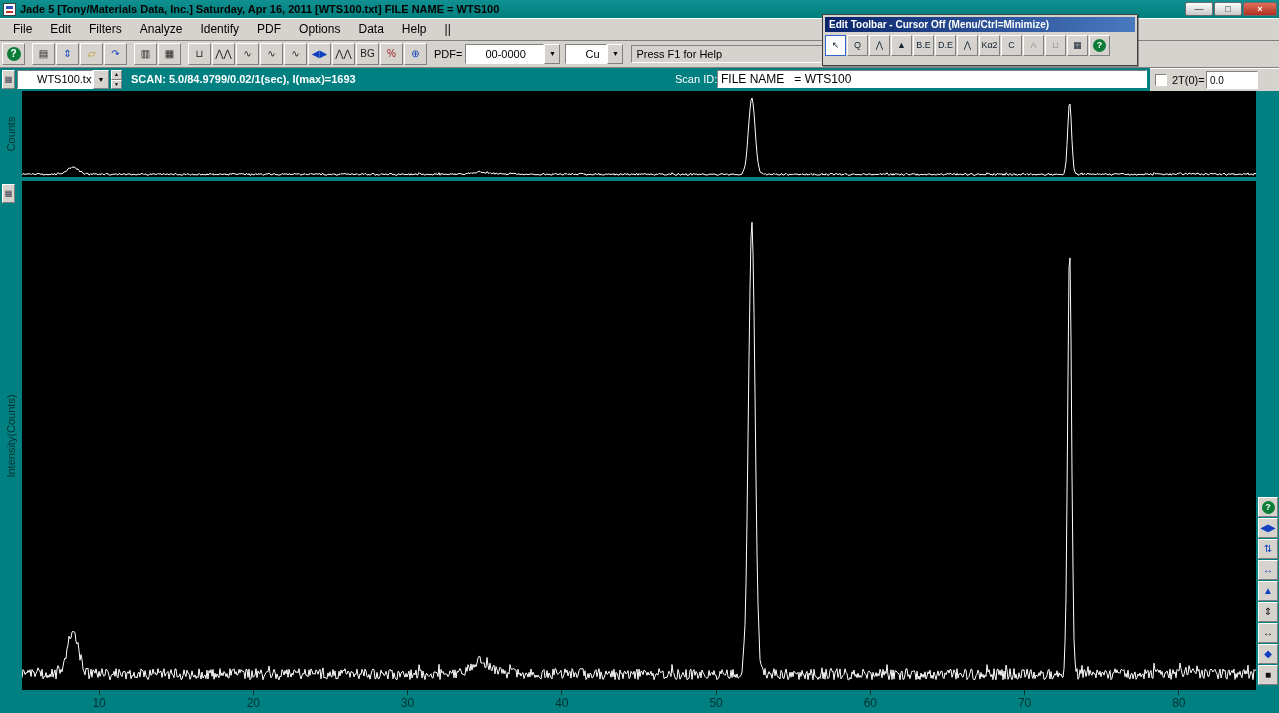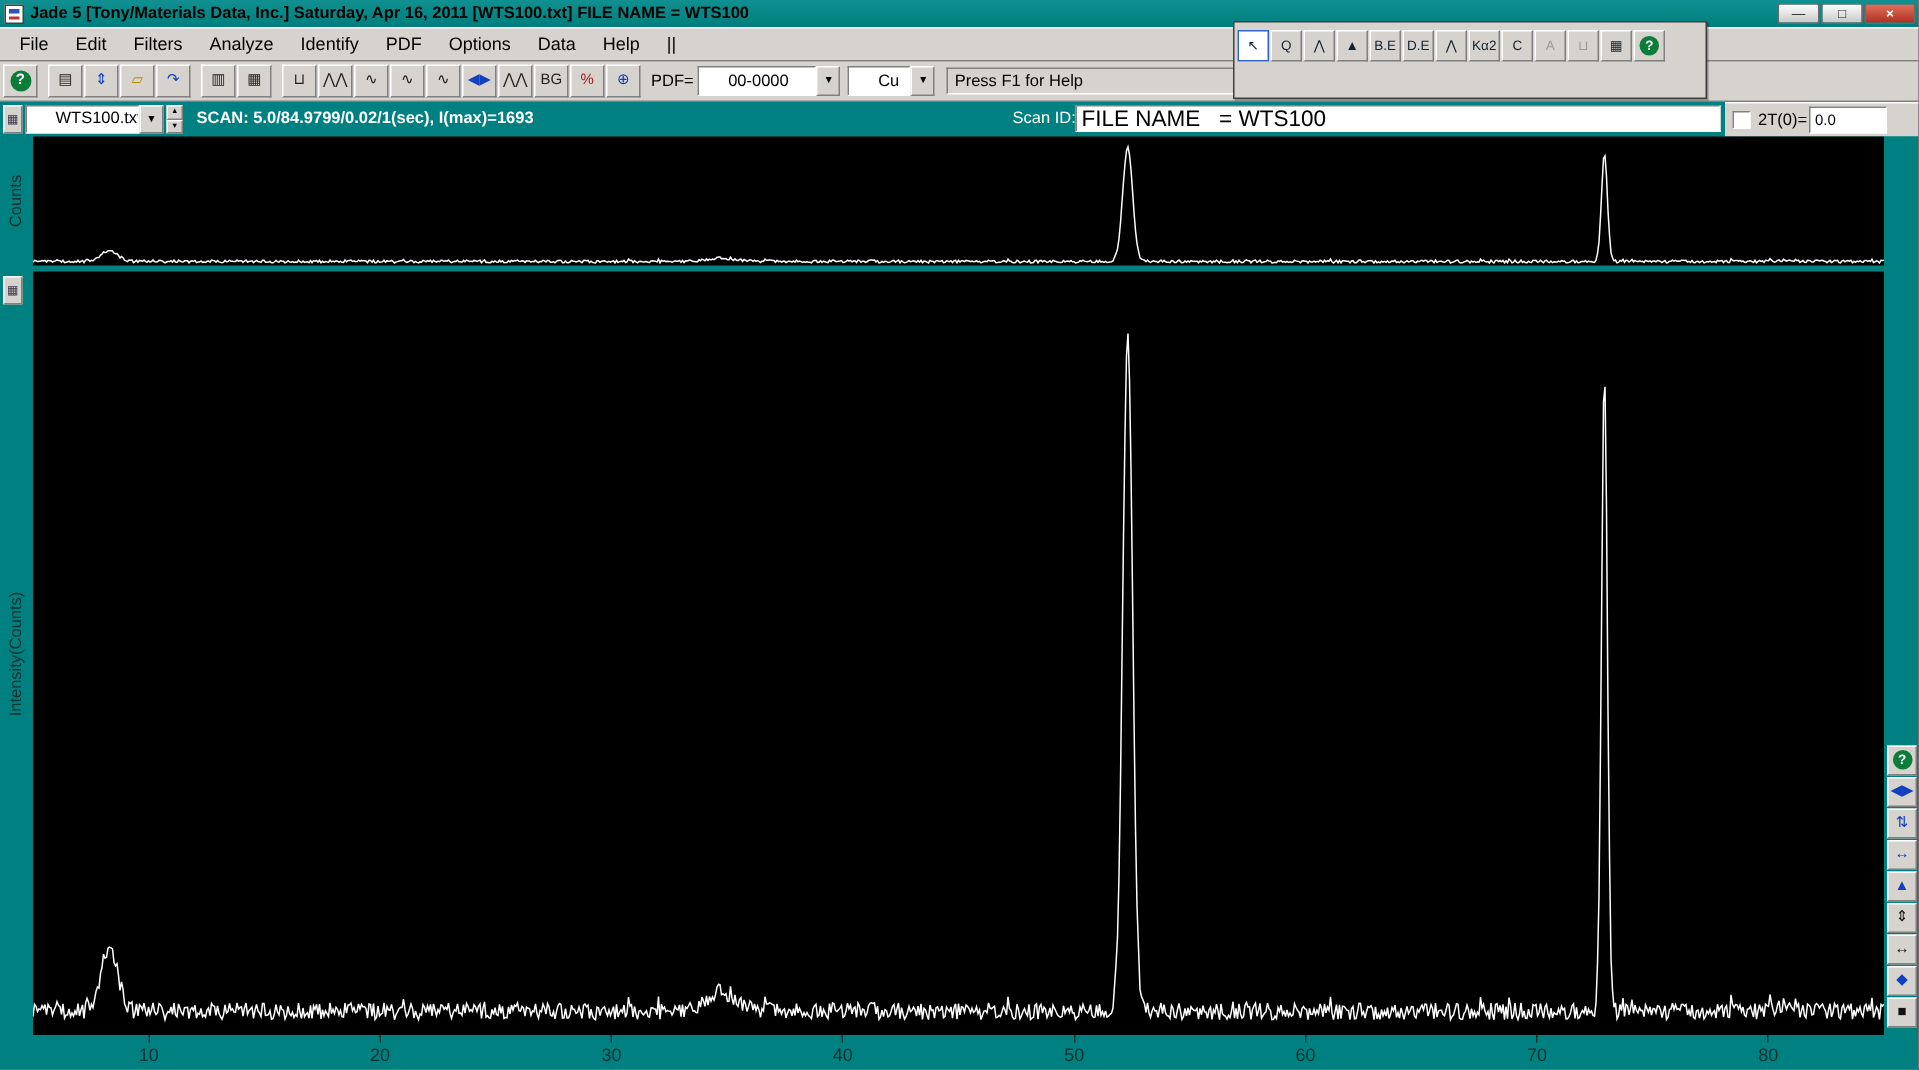--- a/index.html
+++ b/index.html
@@ -72,21 +72,21 @@
   .scan-combo .combo-field { width:76px; height:19px; line-height:17px; }
   .scan-combo .combo-arrow { height:19px; line-height:17px; }
   .spin { position:absolute; left:111px; top:2px; width:11px; height:19px; display:flex; flex-direction:column; }
   .spin div { flex:1; background:#d6d3ce; border:1px solid; border-color:#ffffff #808080 #808080 #ffffff;
               font-size:5px; line-height:7px; text-align:center; color:#000; }
   .scan-info { position:absolute; left:131px; top:0; height:23px; line-height:23px;
                color:#ffffff; font-size:11px; font-weight:bold; white-space:nowrap; }
   .scanid-label { position:absolute; left:675px; top:0; height:23px; line-height:23px; color:#ffffff; font-size:11px; }
   .scanid-input { position:absolute; left:717px; top:2px; width:430px; height:18px; background:#ffffff;
                   border:1px solid; border-color:#808080 #ffffff #ffffff #808080;
-                  font-size:15px; padding-left:3px; font-family:"Liberation Sans", sans-serif; }
+                  font-size:12px; padding-left:3px; font-family:"Liberation Sans", sans-serif; }
   .offset-panel { position:absolute; left:1150px; top:0; width:129px; height:23px; background:#d6d3ce;
                   border-top:1px solid #ffffff; }
   .offset-check { position:absolute; left:5px; top:5px; width:12px; height:12px; background:#ffffff;
                   border:1px solid; border-color:#808080 #ffffff #ffffff #808080; }
   .offset-label { position:absolute; left:22px; top:0; height:23px; line-height:22px; font-size:11px; color:#000; }
   .offset-input { position:absolute; left:56px; top:2px; width:52px; height:18px; background:#ffffff;
                   border:1px solid; border-color:#808080 #ffffff #ffffff #808080;
                   font-size:10px; padding-left:3px; font-family:"Liberation Sans", sans-serif; }
 
   
@@ -175,20 +175,23 @@
       <span class="combo-arrow">▼</span>
     </span>
     <span class="combo" style="margin-left:5px;">
       <span class="combo-field" style="width:42px;">Cu</span>
       <span class="combo-arrow">▼</span>
     </span>
     <span class="status-panel">Press F1 for Help</span>
   </div>
 
   <div class="edit-toolbar">
+    <div class="et-titlebar">
+      <span>Edit Toolbar - Cursor Off (Menu/Ctrl=Minimize)</span>
+    </div>
     <div class="et-body">
       <span class="et-btn active"><span class="glyph">↖</span></span>
       <span class="et-btn"><span class="glyph">Q</span></span>
       <span class="et-btn"><span class="glyph">⋀</span></span>
       <span class="et-btn c-blue"><span class="glyph">▲</span></span>
       <span class="et-btn"><span class="glyph">B.E</span></span>
       <span class="et-btn"><span class="glyph">D.E</span></span>
       <span class="et-btn"><span class="glyph">⋀</span></span>
       <span class="et-btn"><span class="glyph">Kα2</span></span>
       <span class="et-btn"><span class="glyph">C</span></span>

